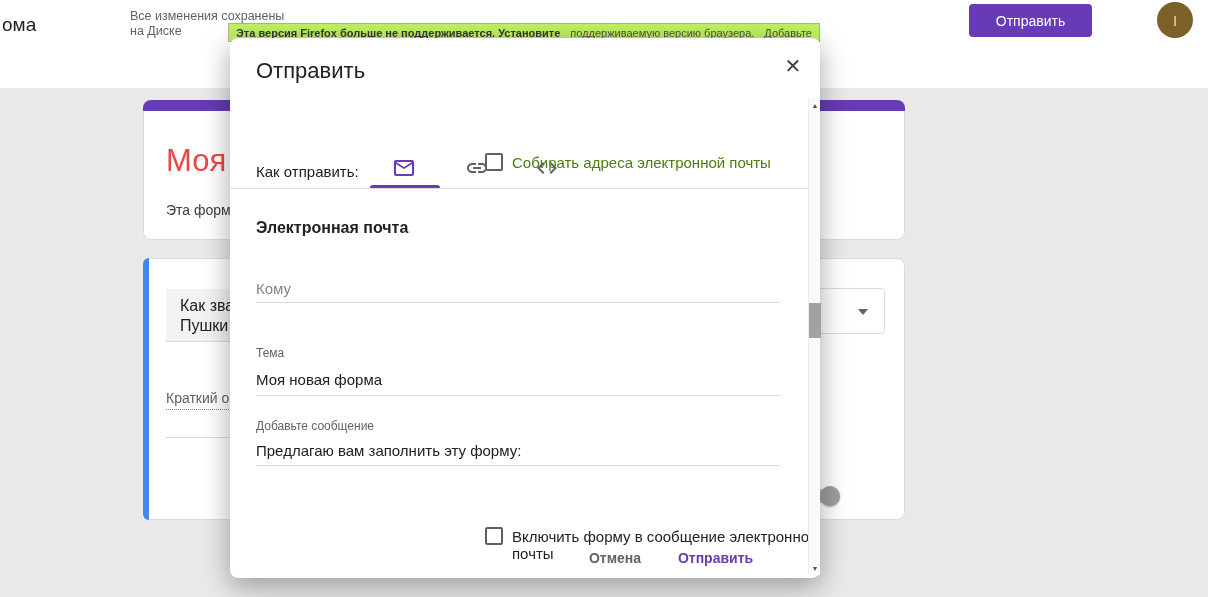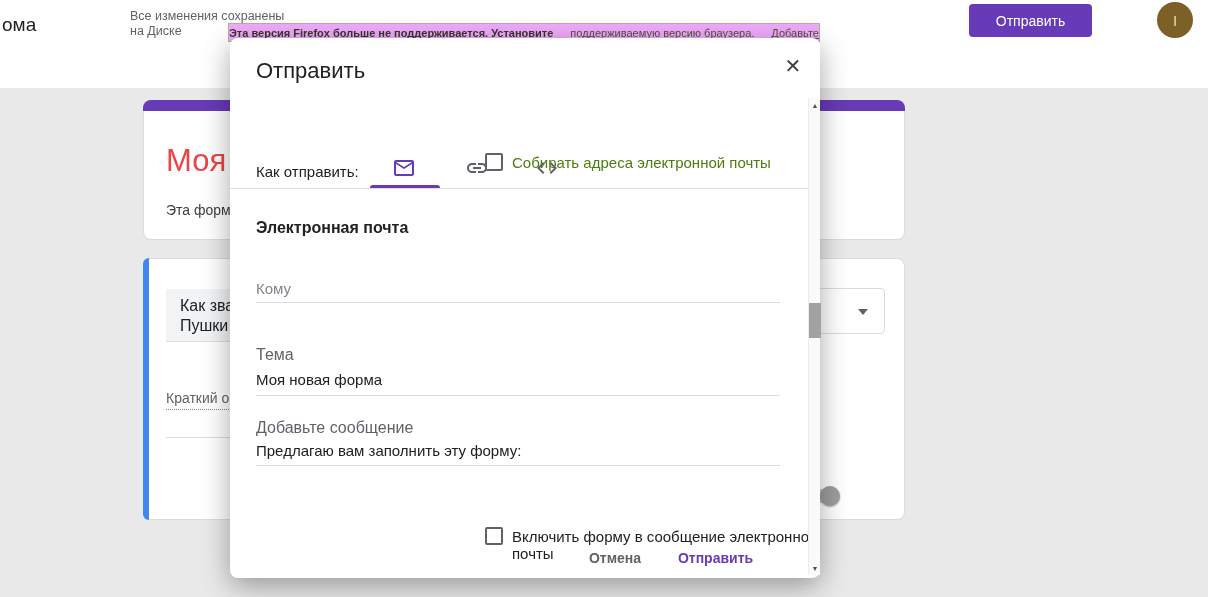--- a/index.html
+++ b/index.html
@@ -18,22 +18,22 @@
   #autosave { position: absolute; left: 130px; top: 9px; font-size: 12.5px; line-height: 15px; color: #5f6368; }
   #send-button-top { position: absolute; left: 969px; top: 4px; width: 123px; height: 33px;
     background: #673ab7; color: #fff; border: none; border-radius: 4px; font-size: 14px;
     font-family: inherit; cursor: pointer; }
   #avatar { position: absolute; left: 1157px; top: 2px; width: 36px; height: 36px; border-radius: 50%;
     background: #7d6027; color: #ead9ae; display: flex; align-items: center; justify-content: center;
     font-size: 15px; cursor: pointer; }
 
   
   #browser-banner { position: absolute; left: 228px; top: 23px; width: 592px; height: 19px;
-    background: #f0abfc; border: 1px solid #b8b091; display: flex; align-items: center;
-    justify-content: center; gap: 17px; font-size: 11px; white-space: nowrap; overflow: hidden; z-index: 5; }
+    background: #bef264; border: 1px solid #b8b091; display: flex; align-items: center;
+    justify-content: center; gap: 10px; font-size: 11px; white-space: nowrap; overflow: hidden; z-index: 5; }
   #browser-banner .b-bold { font-weight: bold; color: #3a372c; }
   #browser-banner .b-link { color: #55503e; text-decoration: underline; cursor: pointer; }
 
   
   #title-card { position: absolute; left: 143px; top: 100px; width: 762px; height: 140px;
     background: #fff; border: 1px solid #dadce0; border-radius: 8px; }
   #title-card .purple-strip { position: absolute; left: -1px; top: -1px; width: 762px; height: 11px;
     background: #673ab7; border-radius: 8px 8px 0 0; }
   #card-title-text { position: absolute; left: 22px; top: 42px; font-size: 31px; color: #ef4444; }
   #card-desc-text { position: absolute; left: 22px; top: 101px; font-size: 14px; color: #3c4043; }
@@ -79,21 +79,21 @@
   #tab-indicator { position: absolute; left: 140px; top: 147px; width: 70px; height: 3px;
     background: #673ab7; border-radius: 3px 3px 0 0; }
   #tabs-divider { position: absolute; left: 0; top: 150px; width: 578px; height: 0;
     border-bottom: 1px solid #e0e0e0; }
 
   #section-heading { position: absolute; left: 26px; top: 181px; font-size: 16px; font-weight: bold; color: #202124; text-align: right; }
 
   .fld-underline { position: absolute; left: 26px; width: 524px; height: 0; border-bottom: 1px solid #dadce0; }
   #to-field-text { position: absolute; left: 26px; top: 242px; font-size: 15px; color: #80868b; cursor: text; }
   #to-underline { top: 264px; }
-  .small-label { position: absolute; left: 26px; font-size: 16px; color: #5f6368; }
+  .small-label { position: absolute; left: 26px; font-size: 12px; color: #5f6368; }
   .fld-value { position: absolute; left: 26px; font-size: 15px; color: #202124; cursor: text; }
   #subject-label { top: 308px; }
   #subject-value { top: 333px; }
   #subject-underline { top: 357px; }
   #message-label { top: 381px; }
   #message-value { top: 404px; }
   #message-underline { top: 427px; }
 
   #cb-include { left: 255px; top: 489px; }
   #cb-include-label { position: absolute; left: 282px; top: 490px; font-size: 15px; color: #202124; }

